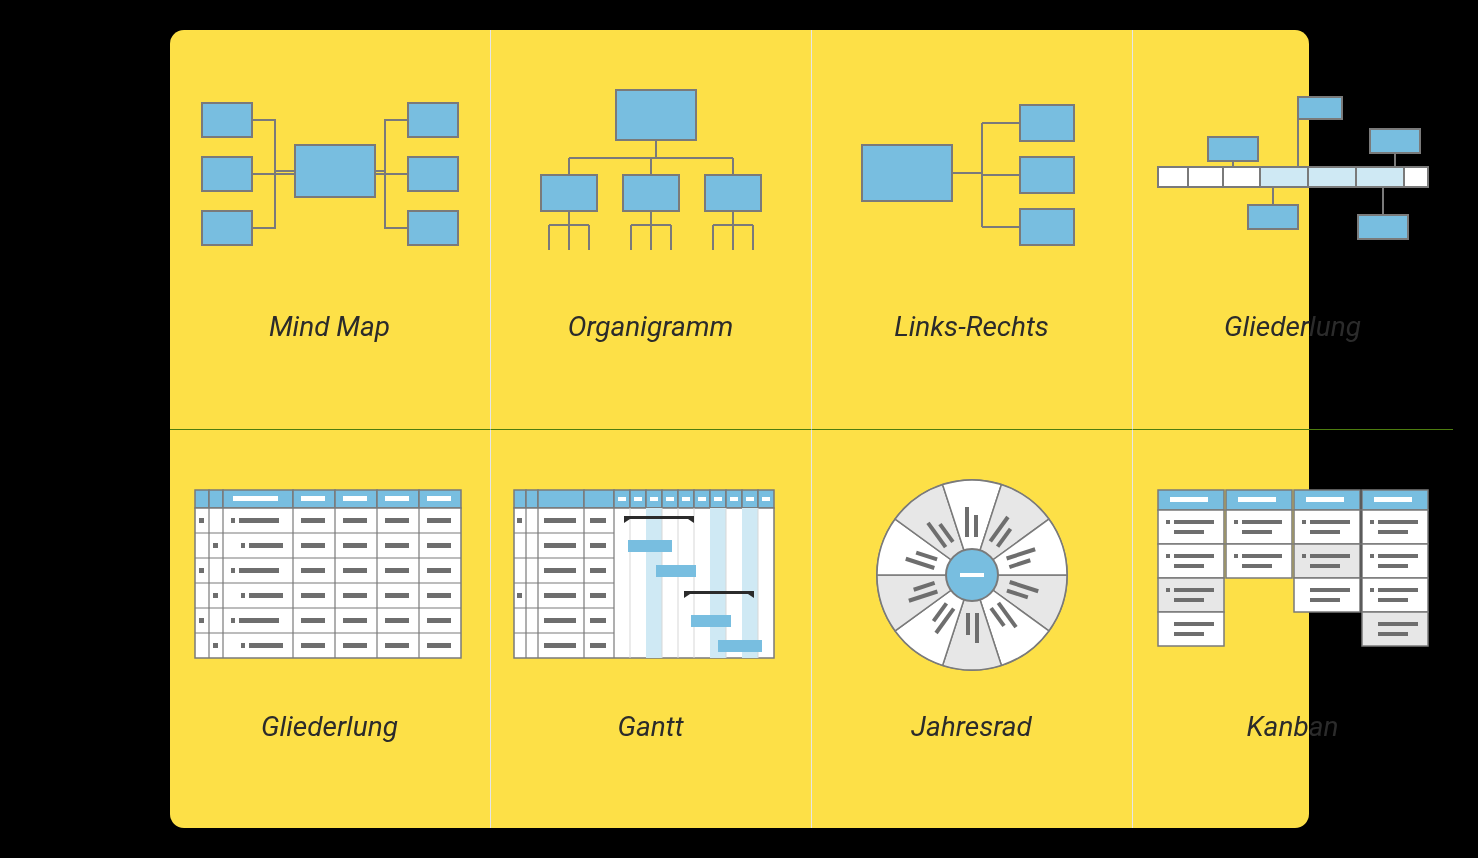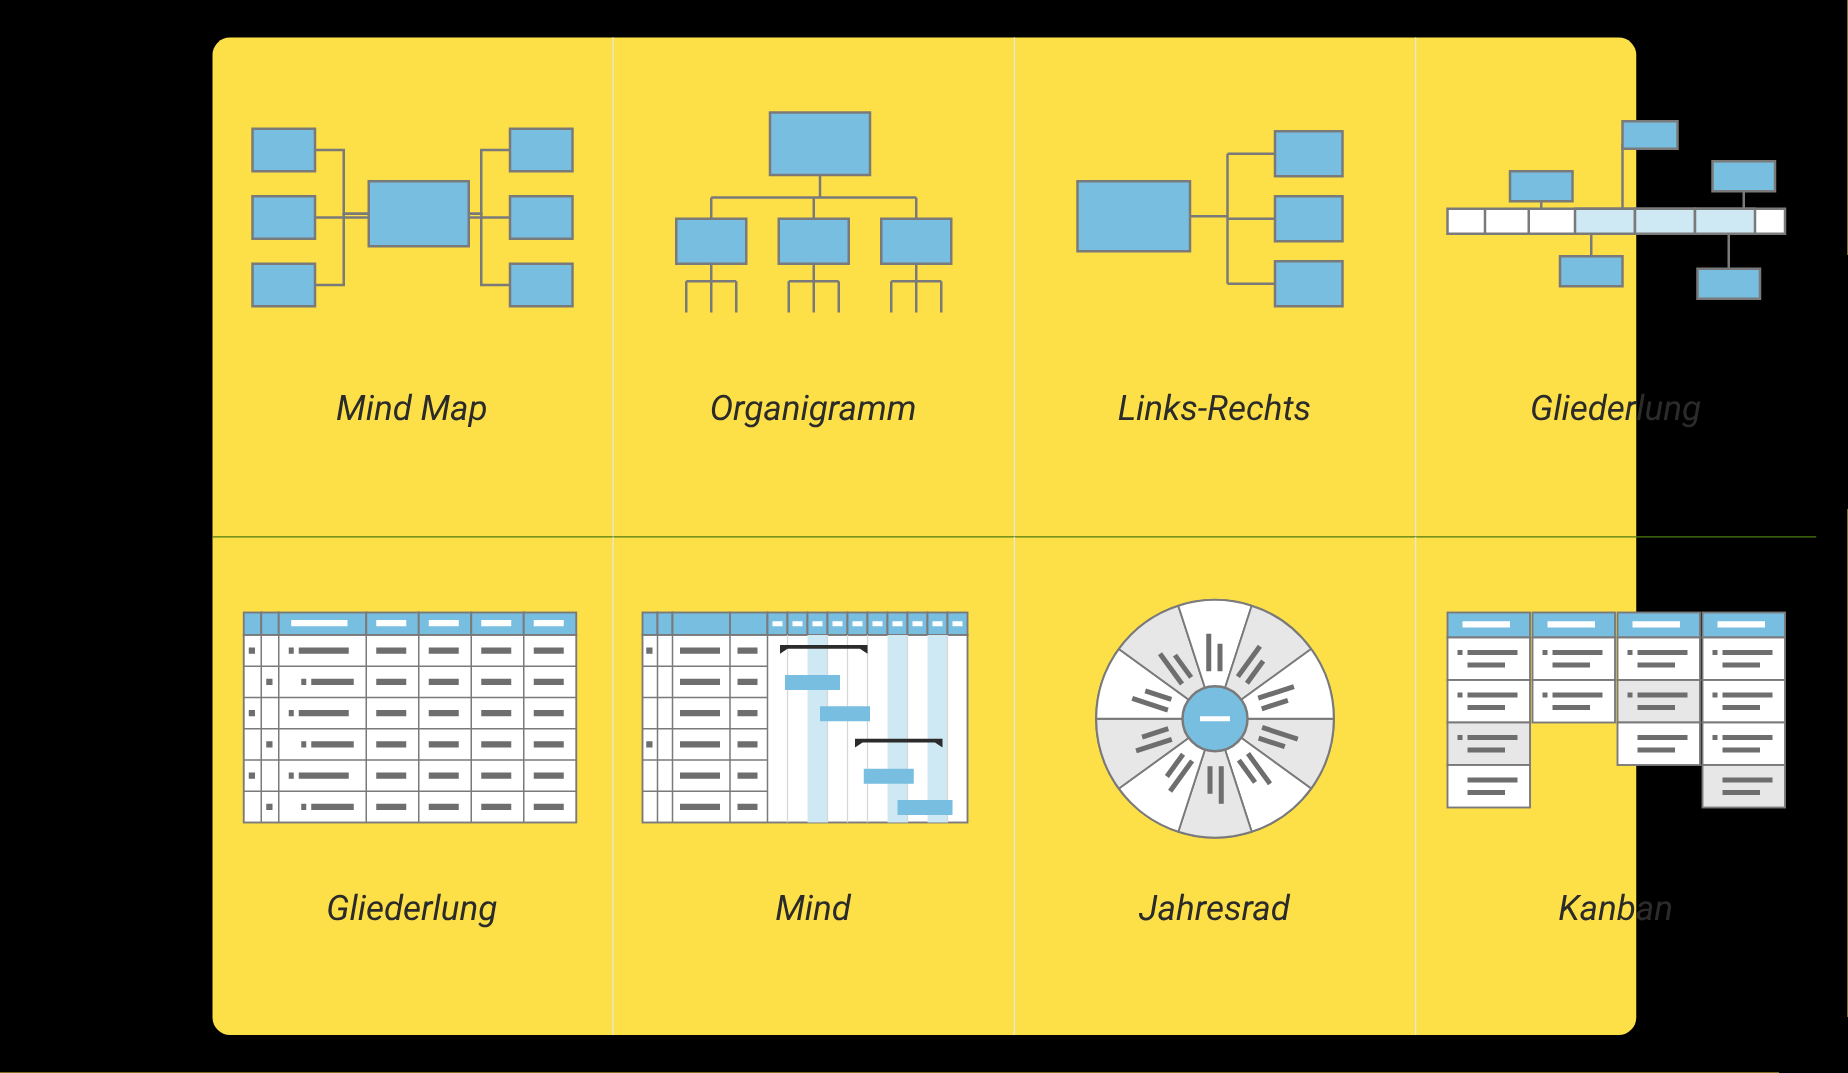--- a/index.html
+++ b/index.html
@@ -354,21 +354,21 @@
         </g>
 
         <g fill="#78BEE0">
           <rect x="122" y="60" width="44" height="12"></rect>
           <rect x="150" y="85" width="40" height="12"></rect>
           <rect x="185" y="135" width="40" height="12"></rect>
           <rect x="212" y="160" width="44" height="12"></rect>
         </g>
       </svg>
     </div>
-    <div class="label">Mind</div>
+    <div class="label">Gantt</div>
   </div>
 
   <div class="cell">
     <div class="illus">
       <svg width="210" height="210" viewBox="0 0 210 210">
         <g transform="translate(105,105)">
           <circle r="95" fill="#fff" stroke="#7A7A7A" stroke-width="2"></circle>
 
           <g stroke="#7A7A7A" stroke-width="1.5">
             <path d="M0 0 L95 0 A95 95 0 0 1 76.87 55.85 Z" fill="#E7E7E7"></path>

